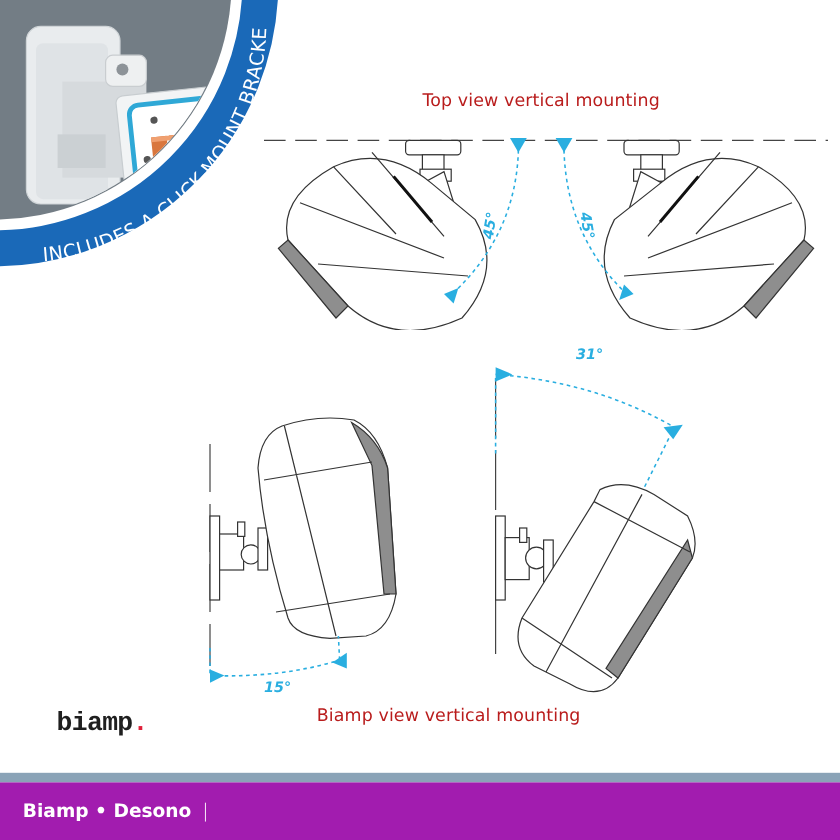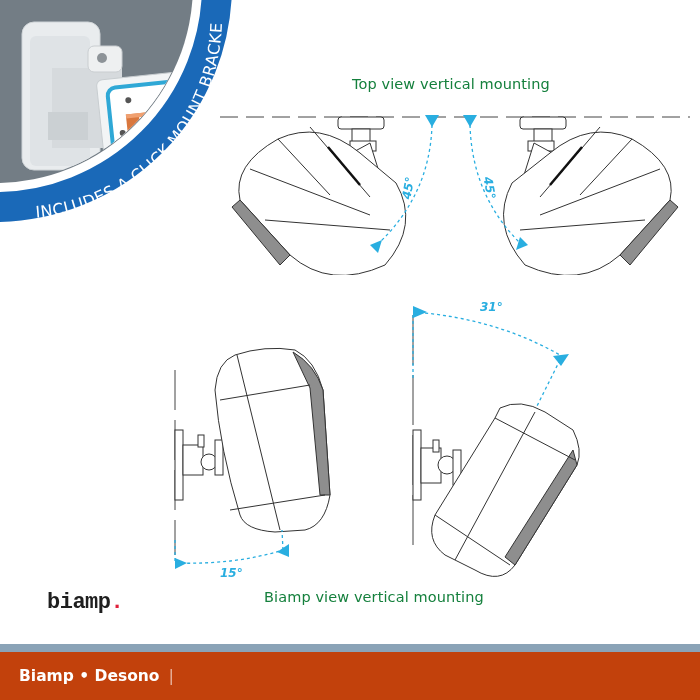--- a/index.html
+++ b/index.html
@@ -1,23 +1,23 @@
 <!DOCTYPE html>
 <html><head>
 <meta charset="utf-8">
 <style>
   html,body{margin:0;padding:0;background:#fff;}
   .page{position:relative;width:700px;height:700px;overflow:hidden;background:#fff;font-family:"DejaVu Sans","Liberation Sans",sans-serif;}
   .abs{position:absolute;}
-  .caption{position:absolute;font-size:14.5px;color:#15803d;white-space:nowrap;letter-spacing:0.1px;}
+  .caption{position:absolute;font-size:14.5px;color:#b91c1c;white-space:nowrap;letter-spacing:0.1px;}
   .deg{position:absolute;font-size:12px;font-weight:bold;color:#29aee0;font-style:italic;}
   .logo{position:absolute;left:47px;top:590px;font-size:22px;font-weight:bold;color:#1f1f1f;letter-spacing:-0.5px;font-family:Liberation Mono, monospace;}
   .logo .dot{color:#e0203a;}
   .stripe{position:absolute;left:0;top:644px;width:700px;height:8px;background:#8aa3b7;}
-  .banner{position:absolute;left:0;top:652px;width:700px;height:48px;background:#c2410c;color:#fff;display:flex;align-items:center;padding-left:19px;box-sizing:border-box;font-size:15.5px;white-space:nowrap;}
+  .banner{position:absolute;left:0;top:652px;width:700px;height:48px;background:#a21caf;color:#fff;display:flex;align-items:center;padding-left:19px;box-sizing:border-box;font-size:15.5px;white-space:nowrap;}
   .banner .brand{font-weight:bold;}
   .banner .sep{margin:0 9px;font-weight:300;}
   .banner .desc{font-weight:normal;letter-spacing:-0.2px;}
   svg text{font-family:"DejaVu Sans",sans-serif;}
 </style>
 </head>
 <body>
 
 <div class="page">
 
@@ -131,21 +131,21 @@
       <rect x="18" y="130" width="8" height="70"></rect>
       <rect x="26" y="148" width="20" height="35"></rect>
       <rect x="38" y="140" width="6" height="12"></rect>
       <circle cx="52" cy="165" r="9"></circle>
       <rect x="58" y="150" width="8" height="35"></rect>
       <path d="M105 108 Q125 98 150 112 L178 130 Q188 150 182 165 L120 265 Q105 285 80 270 L50 255 Q30 240 40 215 L100 118 Z"></path>
       <path d="M178 150 L182 165 L120 265 L110 257 Z" fill="#8e8e8e"></path>
       <path d="M100 118 L180 160 M140 112 L60 260 M40 215 L115 265" fill="none"></path>
     </g>
   </svg>
-  <div class="deg" style="left:480px;top:300px;text-align:center;">31°</div>
+  <div class="deg" style="left:480px;top:288px;text-align:center;">31°</div>
 
   <div class="caption" style="left:264px;top:589px;">Biamp view vertical mounting</div>
 
   <div class="logo"><span>biamp</span><span class="dot">.</span></div>
 
   <div class="stripe"></div>
   <div class="banner">
     <span class="brand">Biamp • Desono</span>
     <span class="sep">|</span>
   </div>

